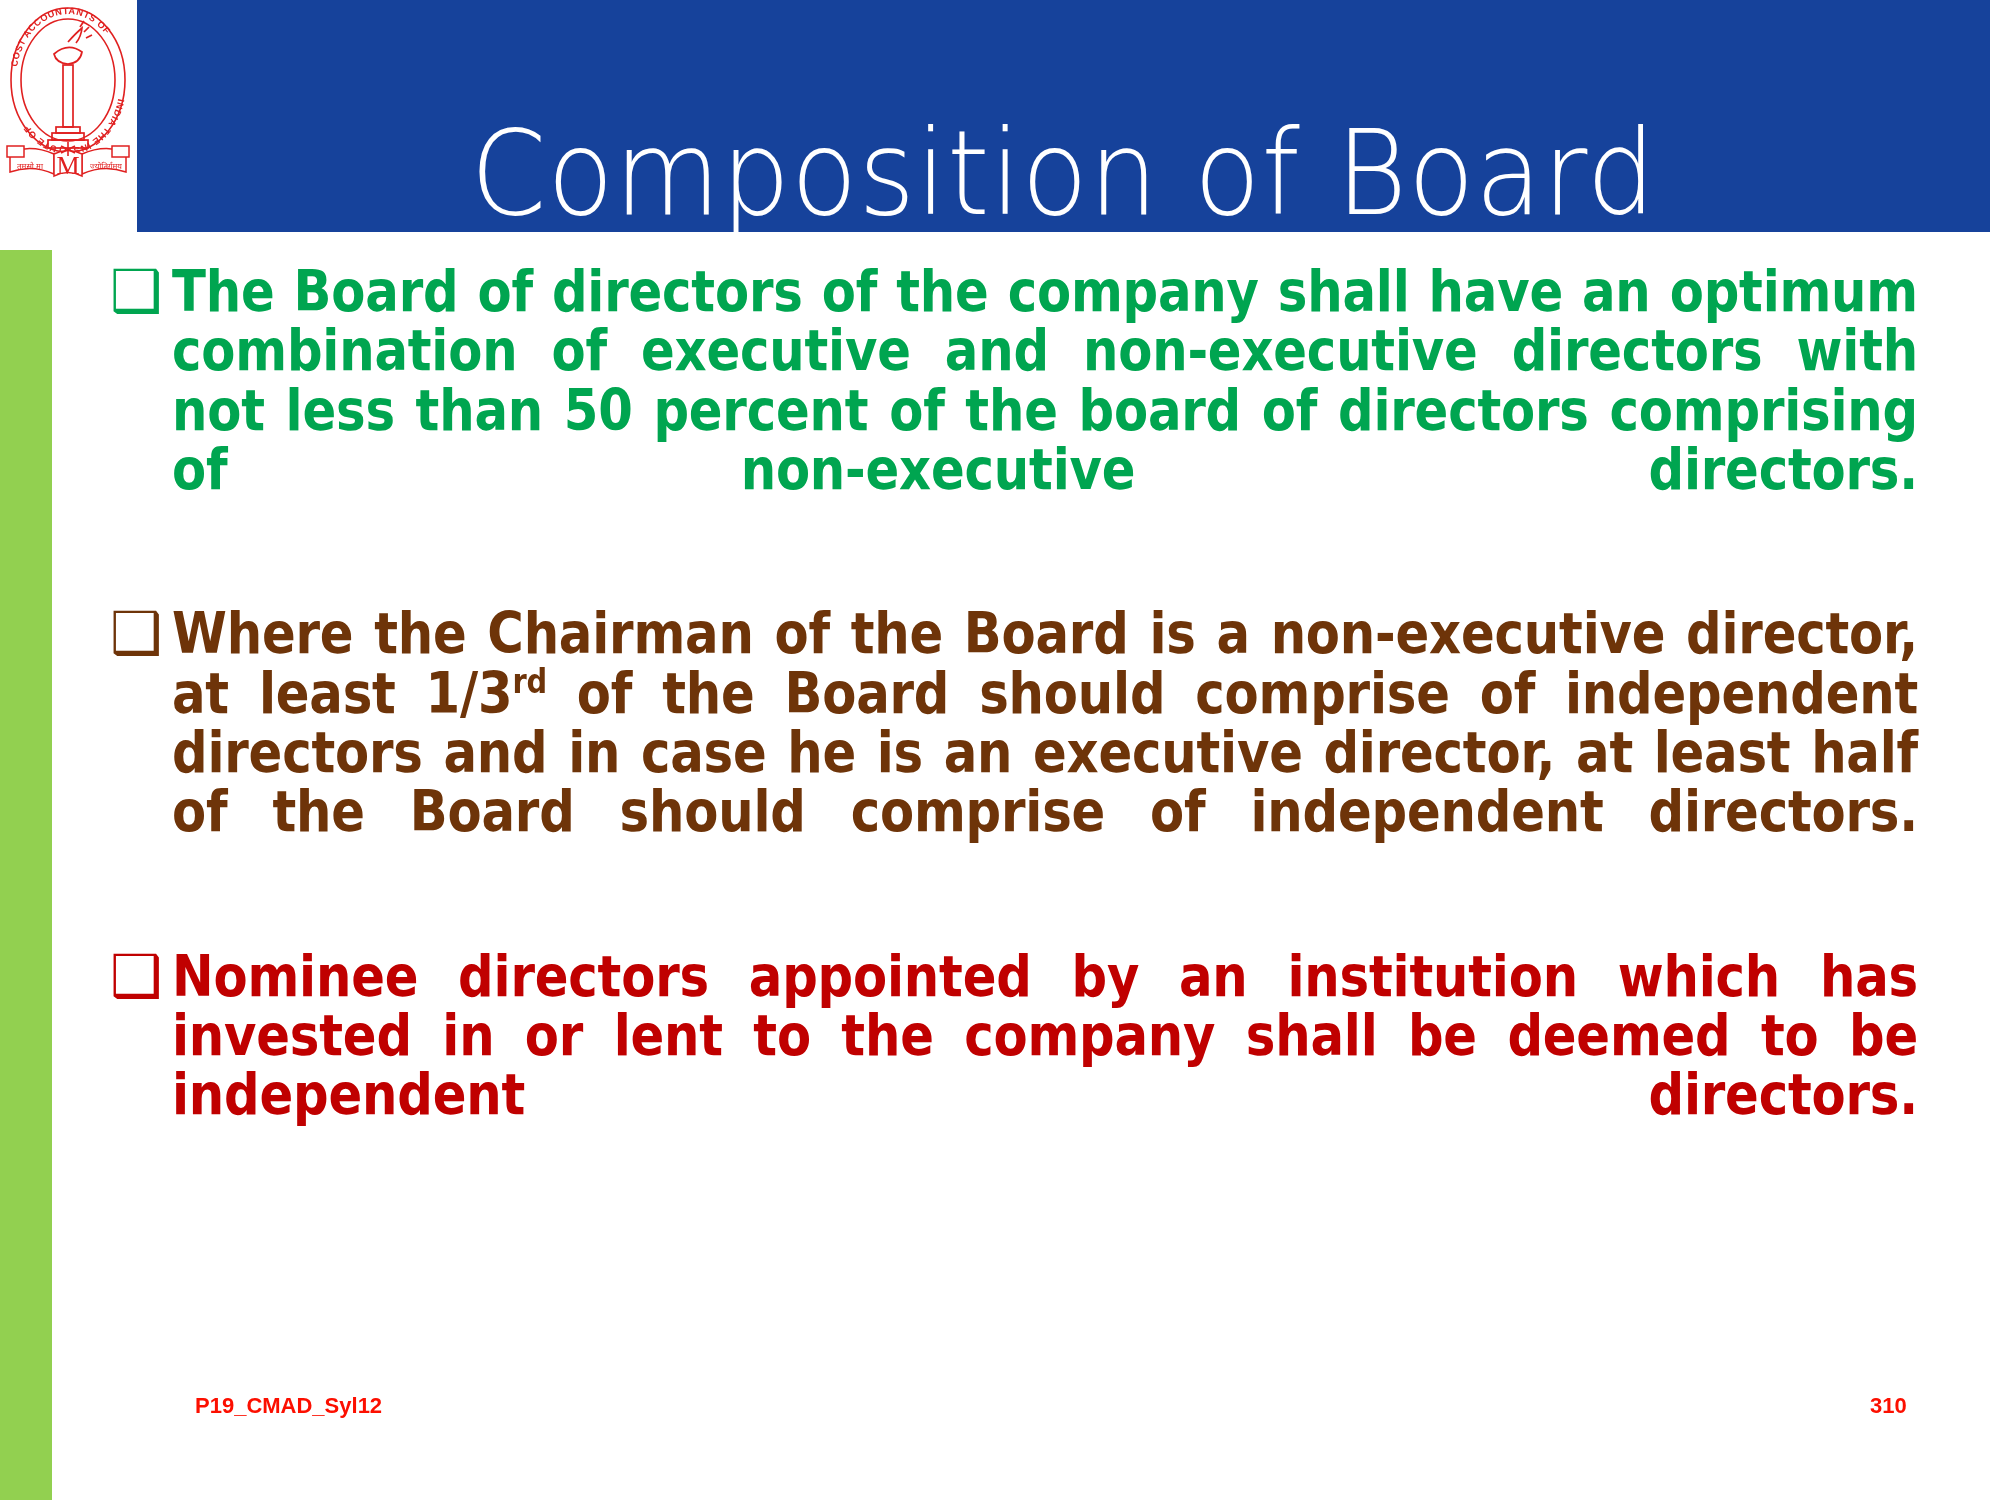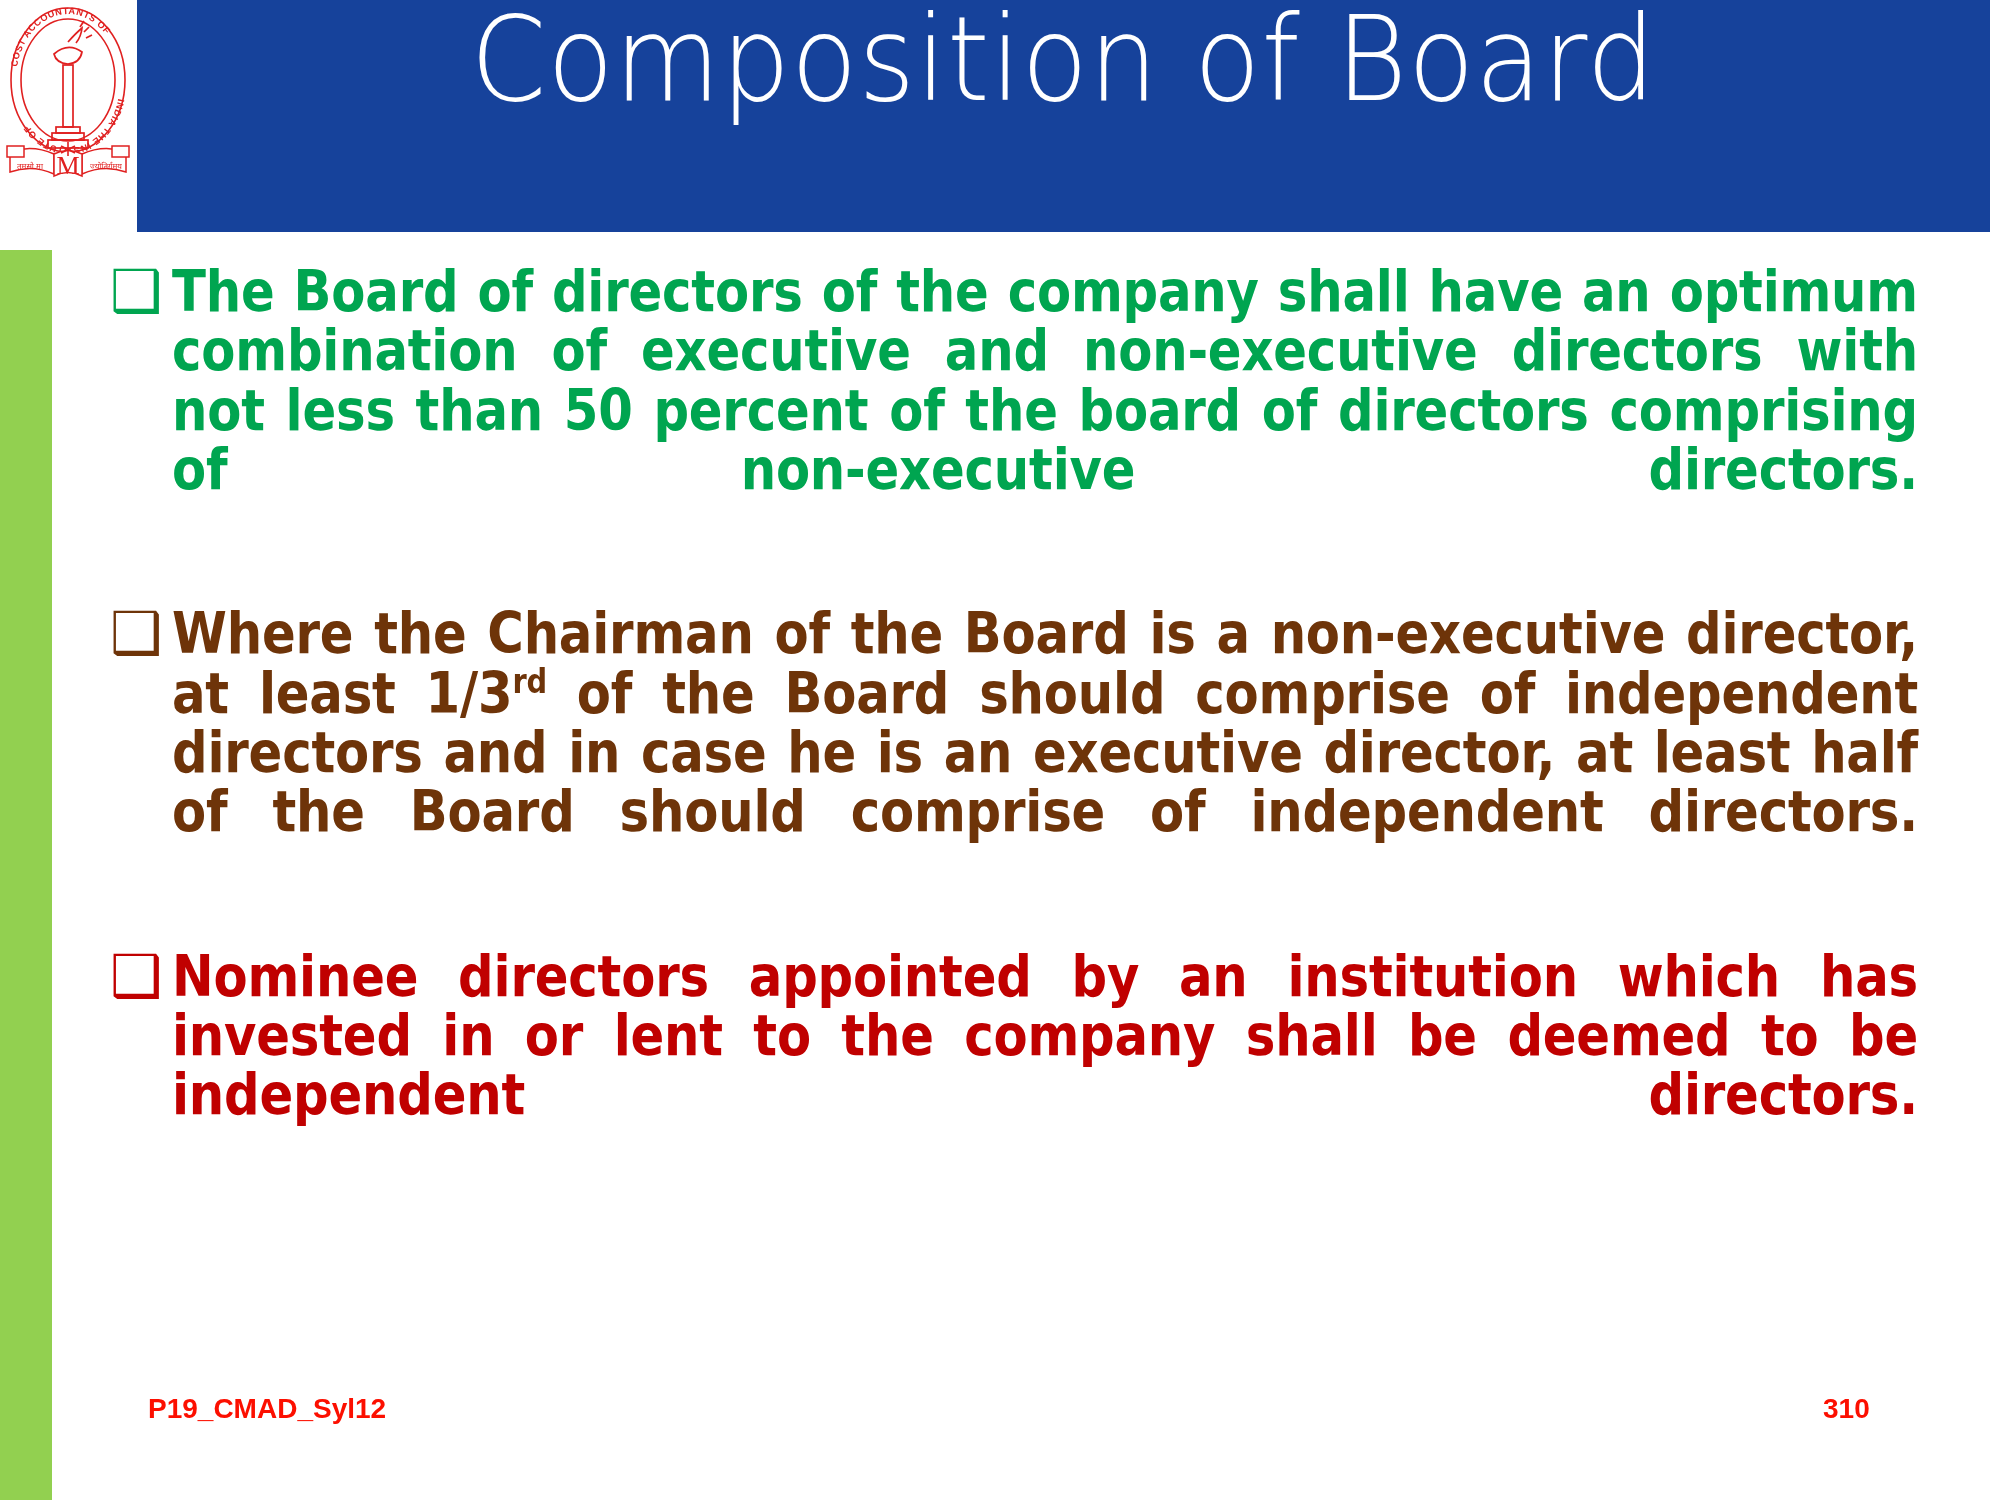--- a/index.html
+++ b/index.html
@@ -17,21 +17,21 @@
 
   
   .header-bar {
     position: absolute;
     left: 137px;
     top: 0px;
     width: 1853px;
     height: 232px;
     background: #16429b;
     display: flex;
-    align-items: flex-start;
+    align-items: flex-end;
     justify-content: center;
   }
   .slide-title {
     color: #ffffff;
     font-family: "DejaVu Sans", sans-serif;
     font-weight: 300;
     font-size: 118px;
     letter-spacing: 1px;
     line-height: 1;
     white-space: nowrap;
@@ -112,22 +112,23 @@
     left: 0;
     top: 1393px;
     width: 1990px;
     height: 46px;
   }
   .footer span {
     position: absolute;
     color: #fc0f00;
     font-family: "Liberation Sans", sans-serif;
     font-weight: bold;
-    font-size: 28px;
+    font-size: 22px;
     white-space: nowrap;
+    margin-left: 47px;
   }
   .footer-left   { left: 148px; top: 0; }
   .footer-center { left: 693px; top: 0; }
   .footer-right  { left: 1823px; top: 0; }
 </style>
 </head>
 <body>
 
 <div class="logo-wrap">
   <svg viewBox="0 0 128 182" width="128" height="182" aria-hidden="true">

